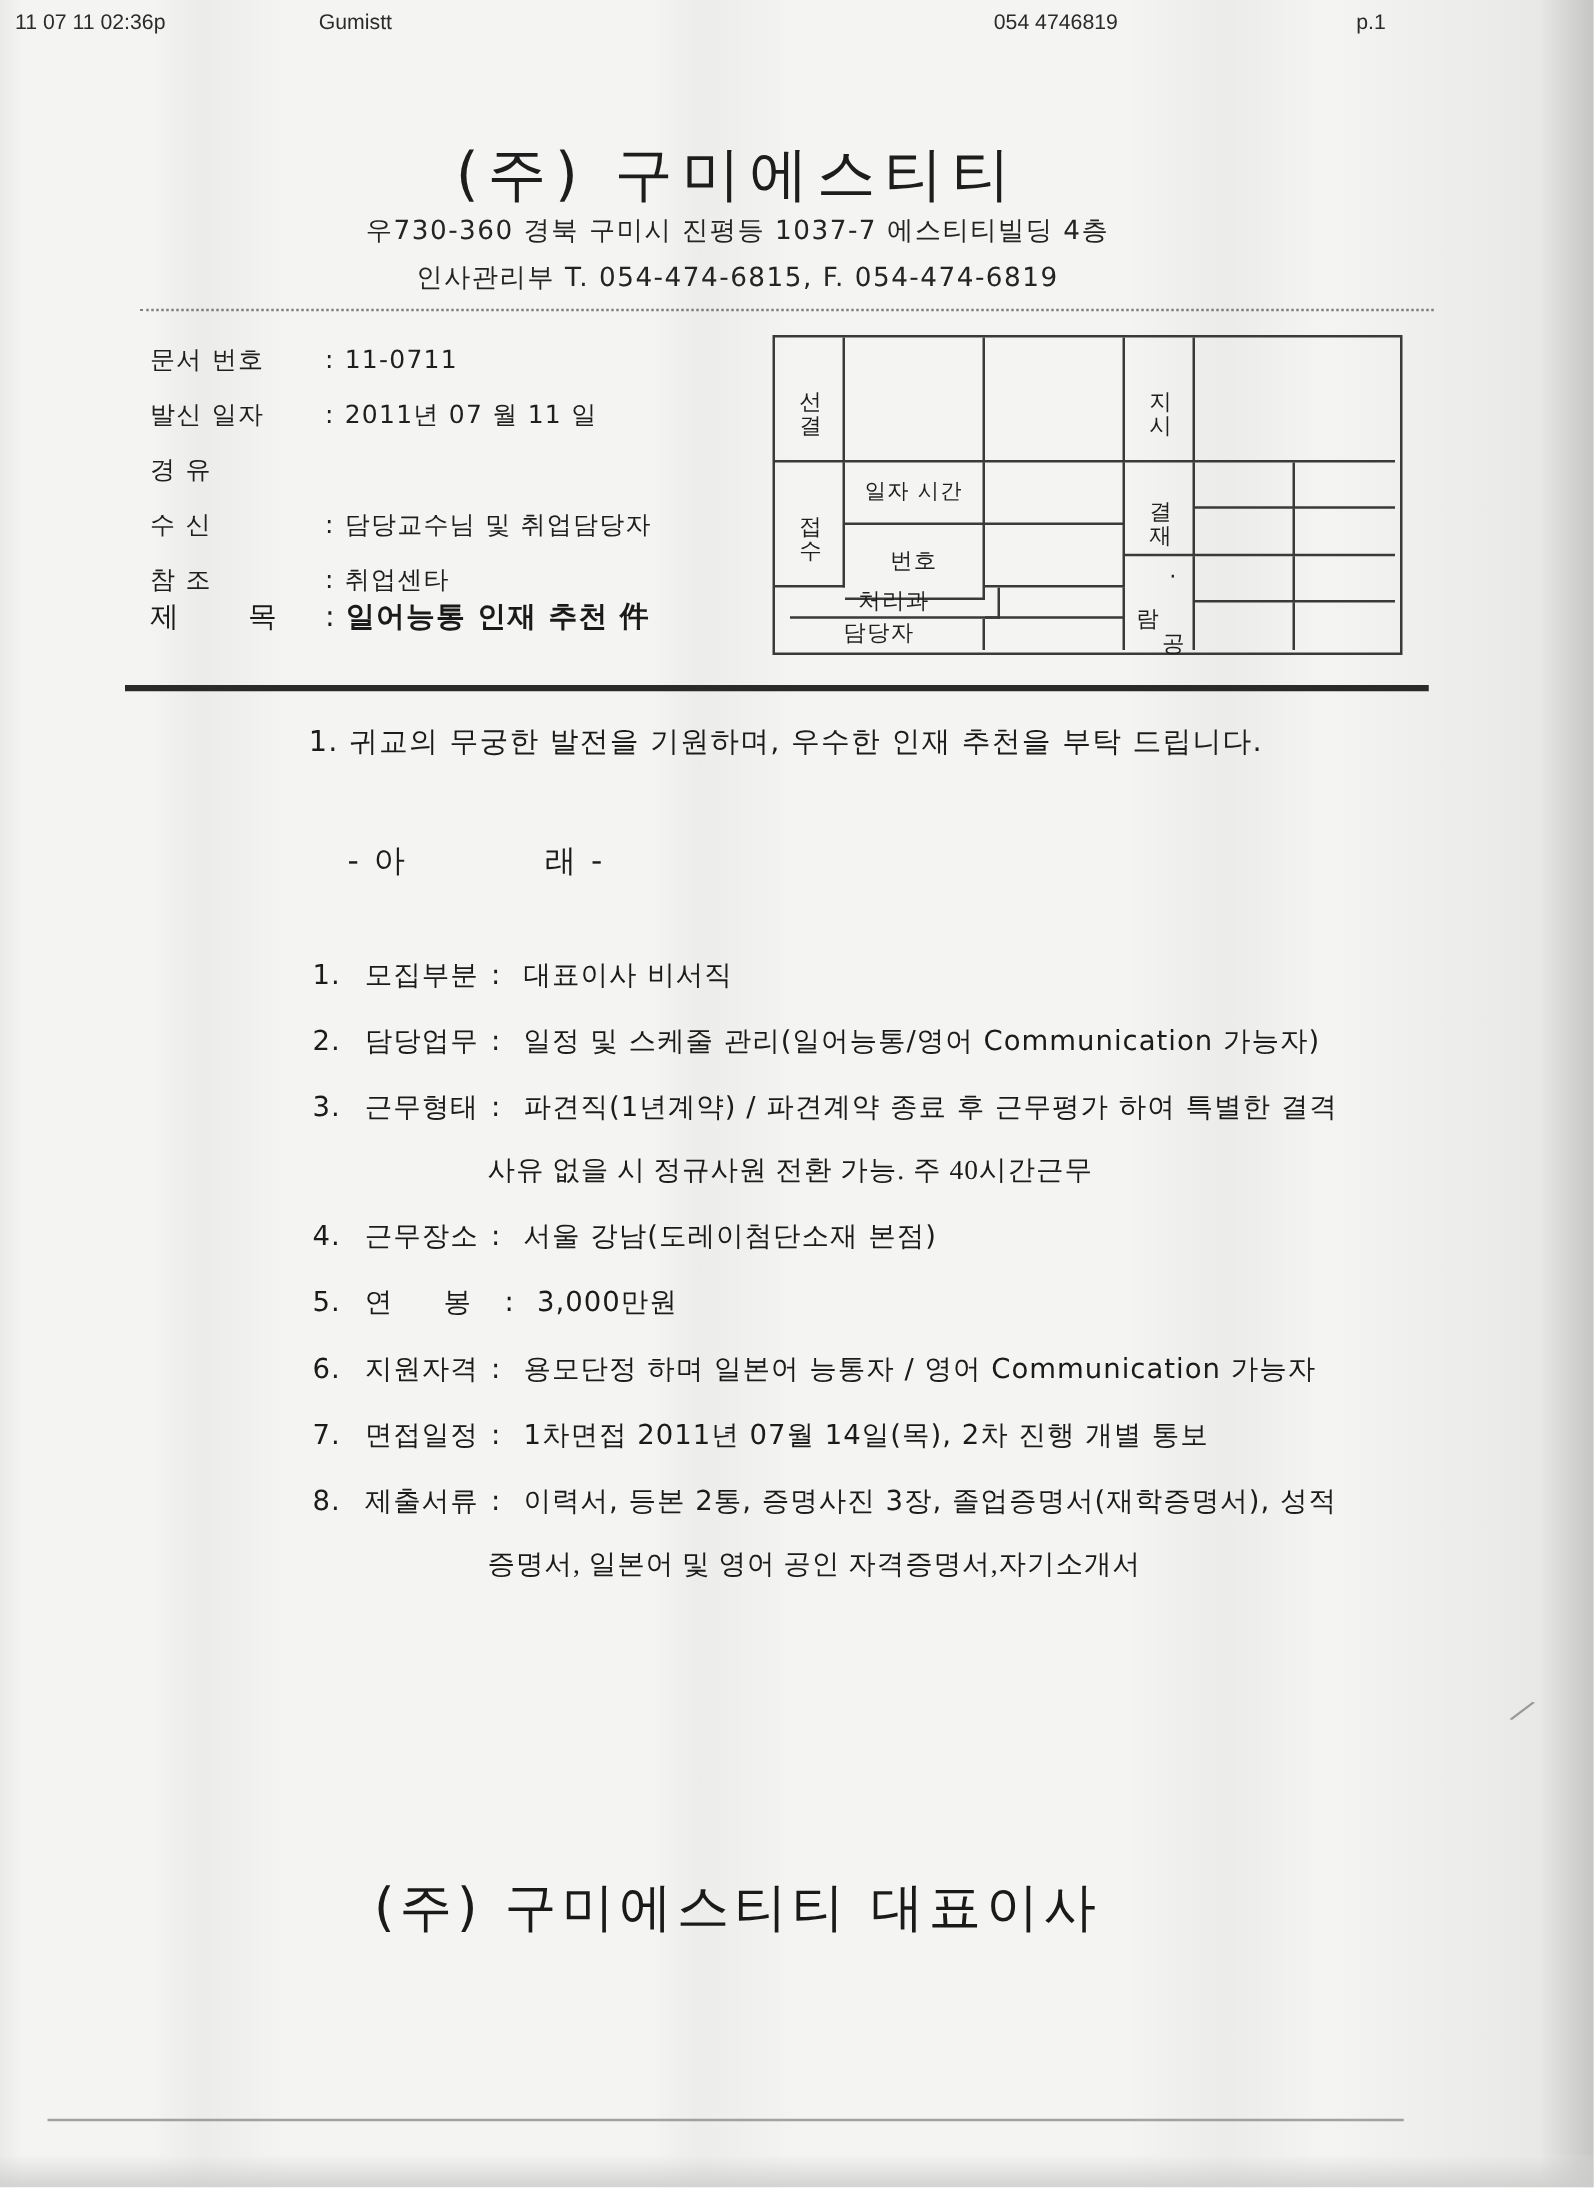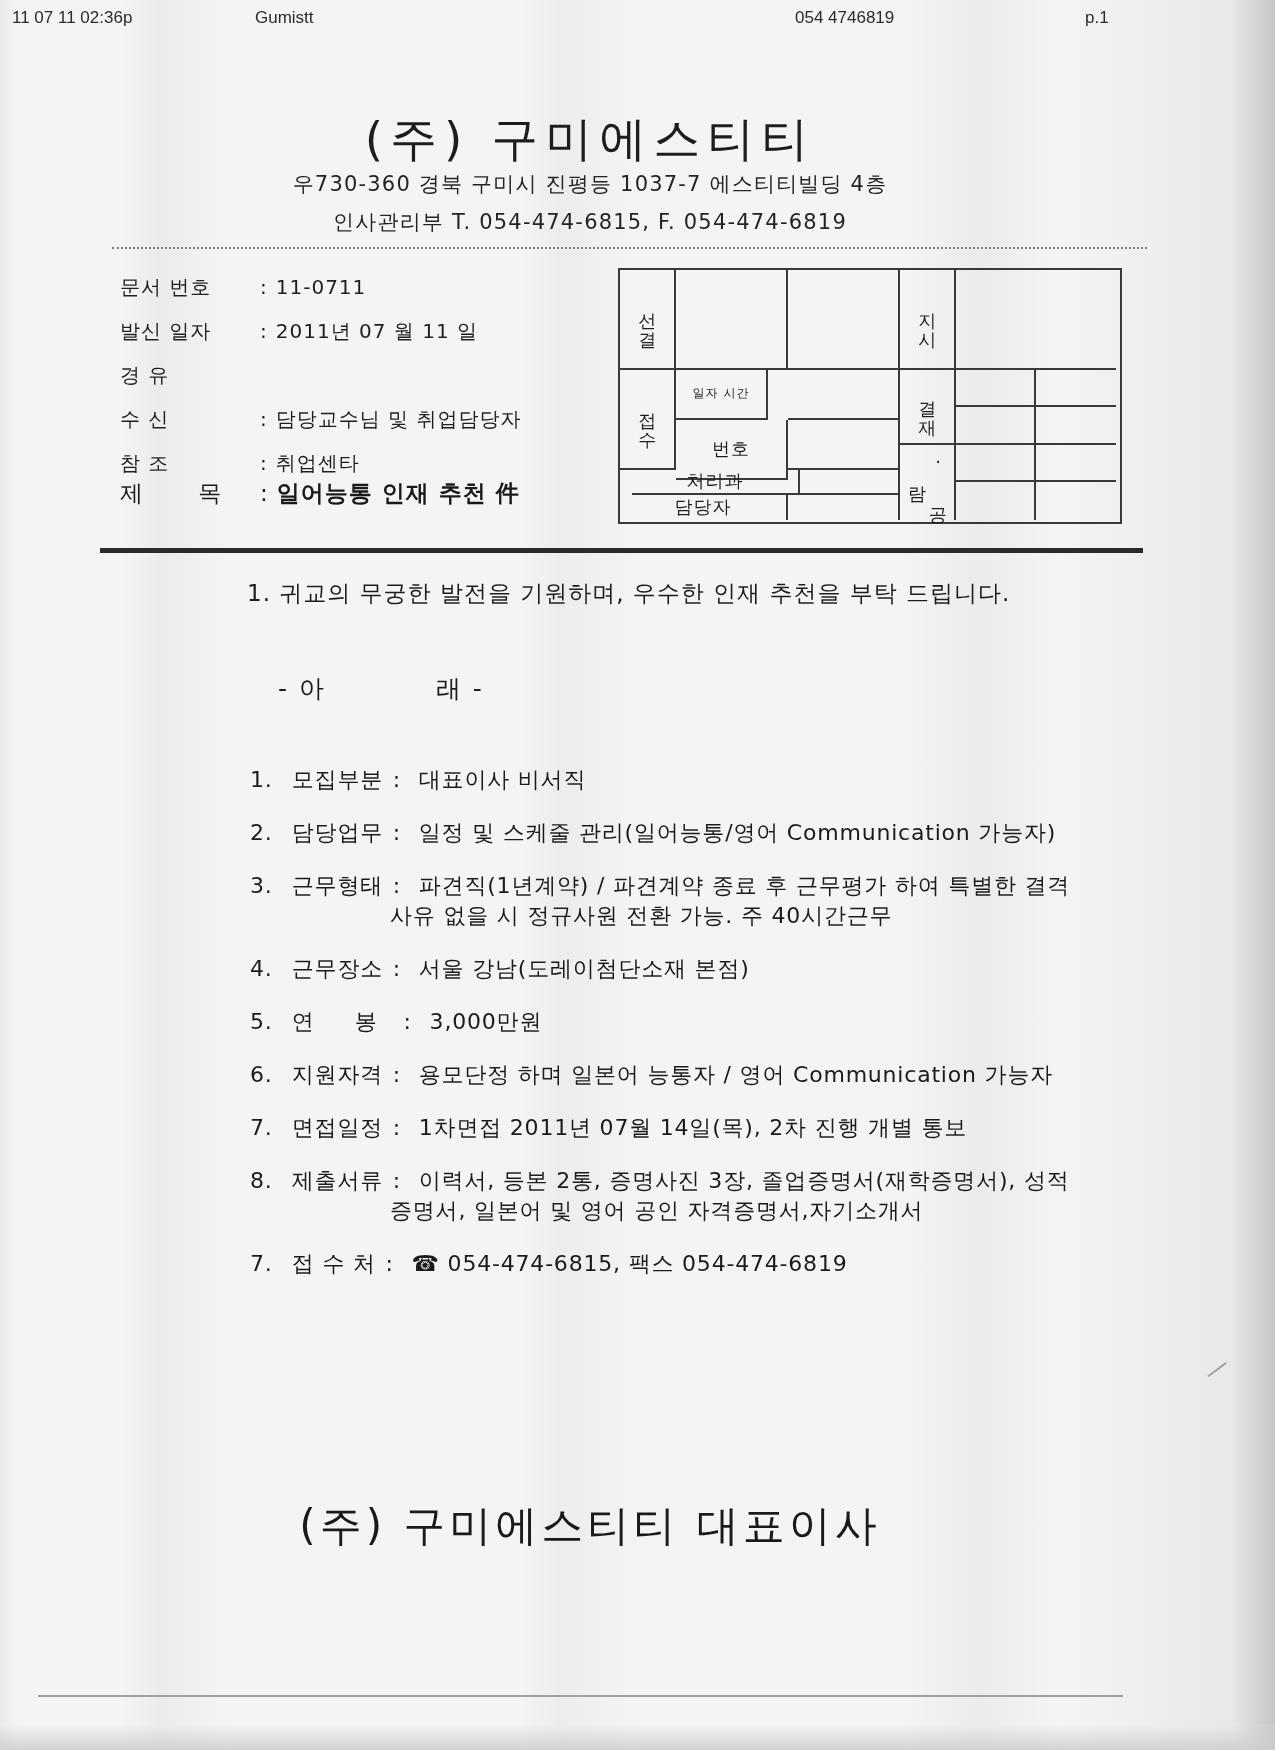--- a/index.html
+++ b/index.html
@@ -211,23 +211,24 @@
   .item {
     margin-bottom: 23px;
     white-space: nowrap;
   }
   .item .num { display: inline-block; width: 34px; }
   .item .key { display: inline-block; }
   .item .key.sp2 { letter-spacing: 17px; }
   .item .colon { padding: 0 10px 0 2px; }
   .cont {
     display: block;
-    margin-top: 0;
+    margin-top: 20px;
     margin-left: 128px;
     white-space: nowrap;
+    font-family: Liberation Serif, serif;
   }
   .cont.deep { margin-left: 140px; }
 
   #contact-lines {
     position: absolute;
     top: 1282px;
     left: 412px;
     font-size: 22px;
     color: #1b1b1b;
     letter-spacing: 0.8px;
@@ -320,21 +321,21 @@
   <div id="approval-grid">
 
     <div class="cell vert" style="left:0; top:0; width:56px; height:100px;">선결</div>
     <div class="cell" style="left:56px; top:0; width:112px; height:100px;"></div>
     <div class="cell" style="left:168px; top:0; width:112px; height:100px;"></div>
 
     <div class="cell vert" style="left:280px; top:0; width:56px; height:100px;">지시</div>
     <div class="cell noborder-r" style="left:336px; top:0; width:160px; height:100px;"></div>
 
     <div class="cell vert" style="left:0; top:100px; width:56px; height:100px;">접수</div>
-    <div class="cell" style="left:56px; top:100px; width:92px; height:50px; font-size:12px;">일자 시간</div>
+    <div class="cell" style="left:56px; top:100px; width:112px; height:50px; font-size:17px;">일자 시간</div>
     <div class="cell" style="left:168px; top:100px; width:112px; height:50px;"></div>
     <div class="cell" style="left:56px; top:150px; width:112px; height:60px;">번호</div>
     <div class="cell" style="left:168px; top:150px; width:112px; height:50px;"></div>
 
     <div class="cell vert" style="left:280px; top:100px; width:56px; height:75px;">결재</div>
     <div class="cell" style="left:336px; top:100px; width:80px; height:37px;"></div>
     <div class="cell noborder-r" style="left:416px; top:100px; width:80px; height:37px;"></div>
     <div class="cell" style="left:336px; top:137px; width:80px; height:38px;"></div>
     <div class="cell noborder-r" style="left:416px; top:137px; width:80px; height:38px;"></div>
 
@@ -413,26 +414,20 @@
     </div>
 
     <div class="item">
       <span class="num">8.</span>
       <span class="key">제출서류</span>
       <span class="colon">:</span>
       <span class="val">이력서, 등본 2통, 증명사진 3장, 졸업증명서(재학증명서), 성적</span>
       <span class="cont deep">증명서, 일본어 및 영어 공인 자격증명서,자기소개서</span>
     </div>
 
-    <div class="item">
-      <span class="num">7.</span>
-      <span class="key">접 수 처</span>
-      <span class="colon">:</span>
-      <span class="val">☎ 054-474-6815, 팩스 054-474-6819</span>
-    </div>
 
   </div>
 
 
   <div id="signature">(주) 구미에스티티 대표이사</div>
 
   <div id="bottom-rule"></div>
 
   <div class="artifact" style="left:1215px; top:1355px; transform:rotate(22deg);">⁄</div>
 </div>

